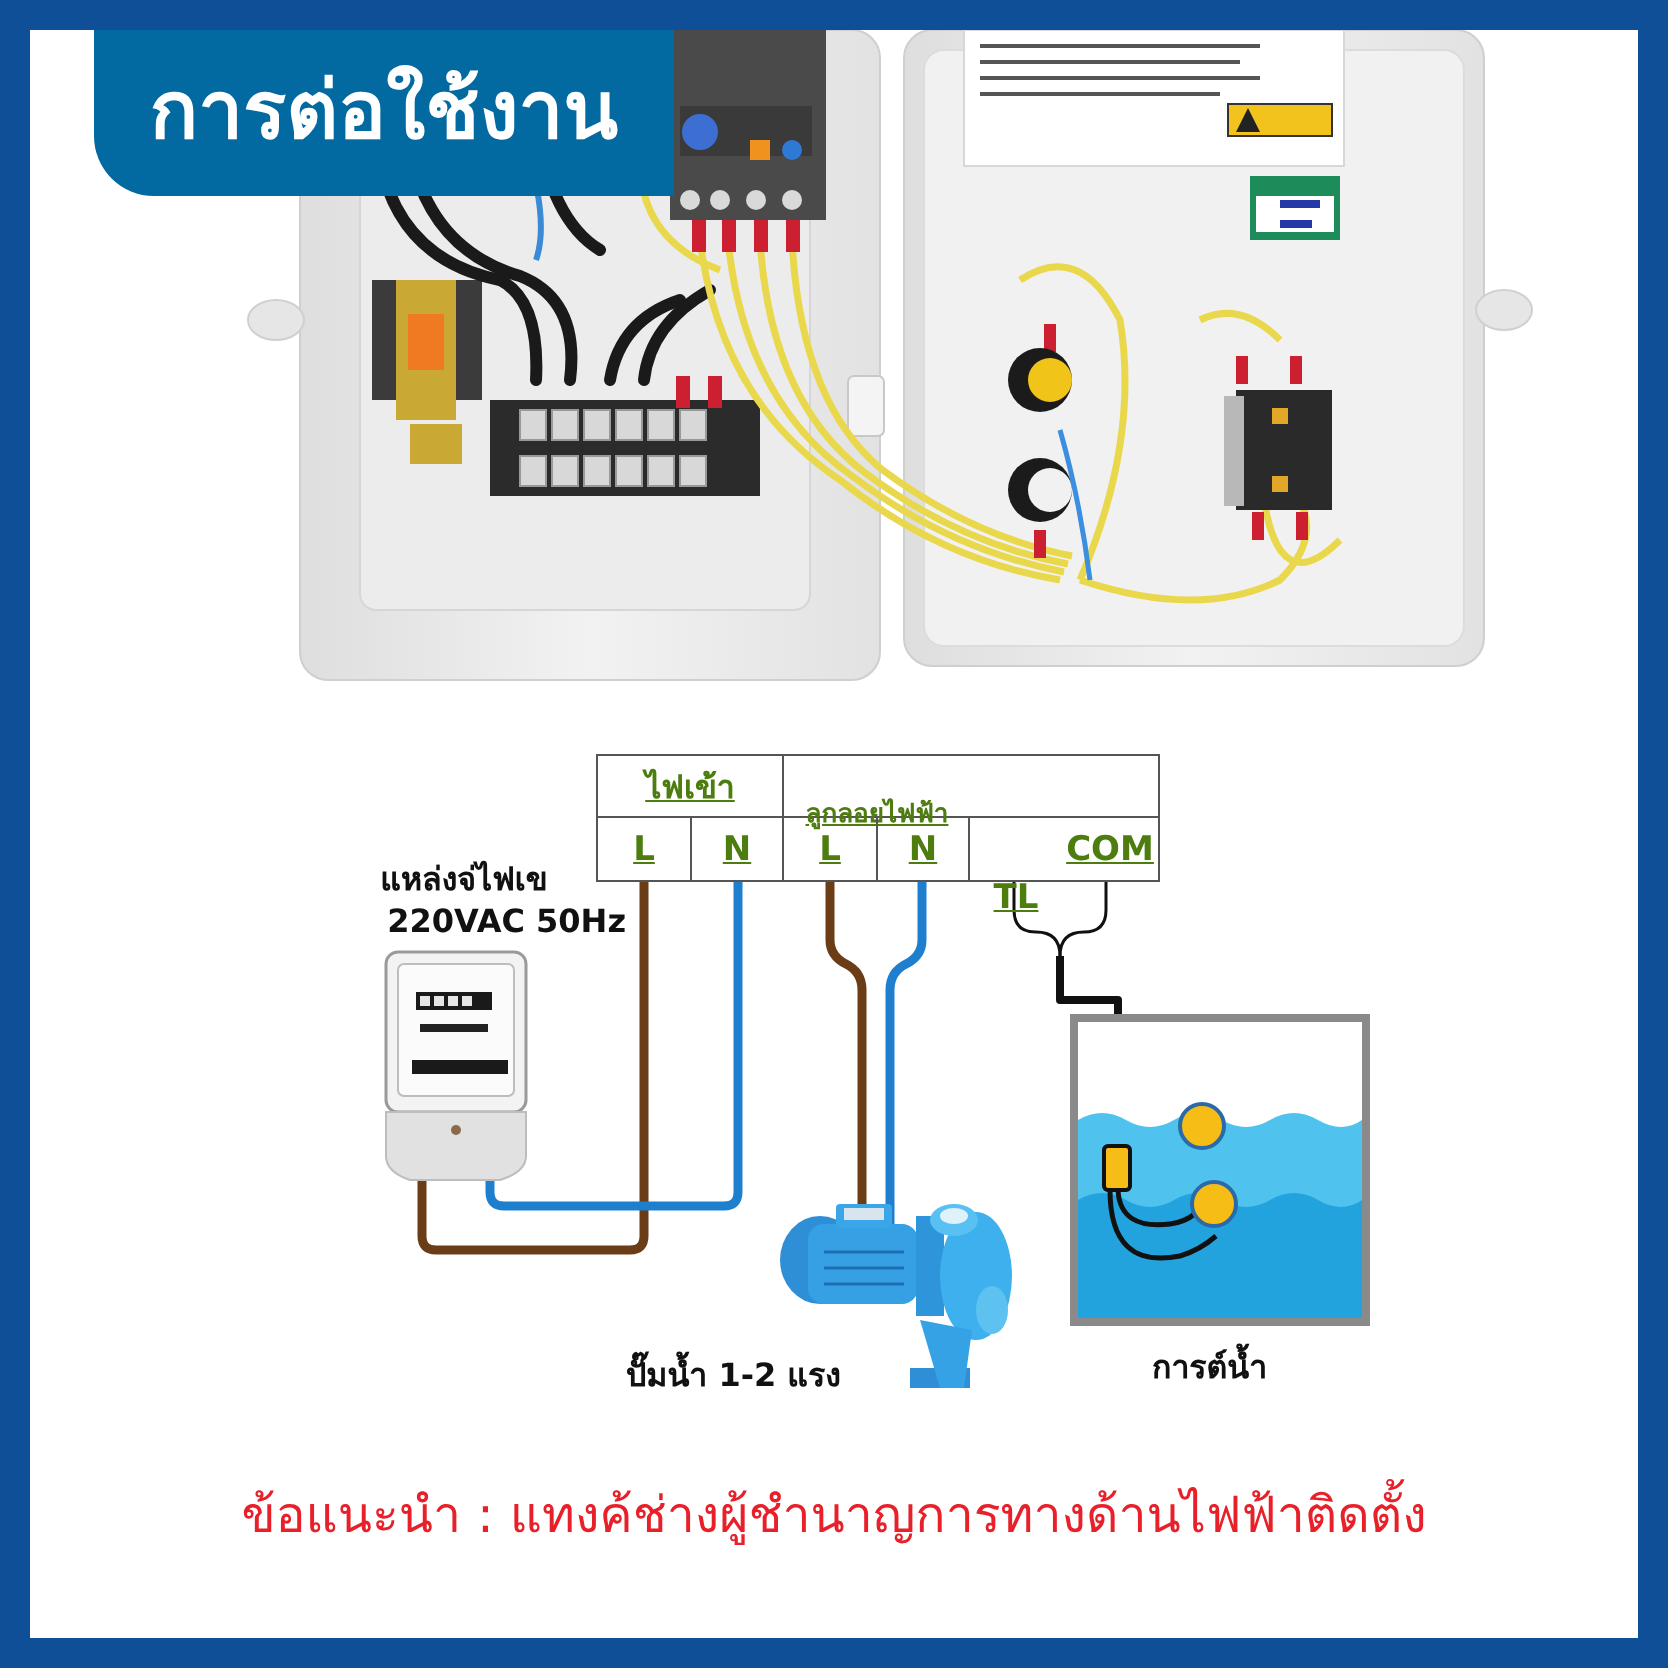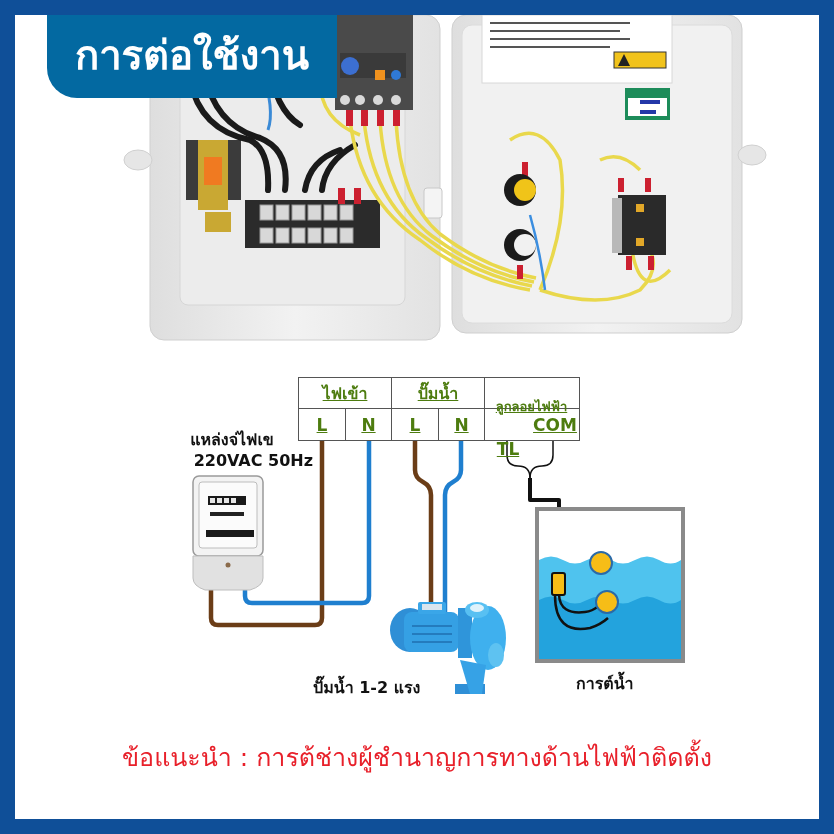--- a/index.html
+++ b/index.html
@@ -206,34 +206,33 @@
         <ellipse cx="477" cy="608" rx="7" ry="4" fill="#dff2fb"></ellipse>
         <ellipse cx="496" cy="655" rx="8" ry="12" fill="#5ec2f1"></ellipse>
         <rect x="455" y="684" width="30" height="10" fill="#2f8fd6"></rect>
         <path d="M460 660 L470 694 L482 694 L486 665 Z" fill="#36a2e6"></path>
       </g>
     </svg>
 
     <div class="tb" style="left:283px; top:362px;">
       <div class="row top">
         <div class="cell g" style="width:93px;">ไฟเข้า</div>
-        <div class="cell g" style="width:93px;">ปั๊มน้ำ</div>
         <div class="cell small" style="width:93px;margin-top:26px;">ลูกลอยไฟฟ้า</div>
       </div>
       <div class="row bot">
         <div class="cell" style="width:47px;">L</div>
         <div class="cell" style="width:46px;">N</div>
         <div class="cell" style="width:47px;">L</div>
         <div class="cell" style="width:46px;">N</div>
         <div class="cell" style="width:47px;margin-top:40px;">TL</div>
         <div class="cell" style="width:46px;">COM</div>
       </div>
     </div>
 
     <div class="lbl" style="left:156px; top:412px; font-size:16px; width:122px; text-align:center;">แหล่งจ่ไฟเข</div>
     <div class="lbl" style="left:160px; top:436px; font-size:16px; width:138px; text-align:right;">220VAC 50Hz</div>
     <div class="lbl" style="left:298px; top:660px; font-size:16px;">ปั๊มน้ำ 1-2 แรง</div>
     <div class="lbl" style="left:561px; top:656px; font-size:16px;">การต์น้ำ</div>
 
   </div>
 
-  <div class="advice">ข้อแนะนำ : การต้ช่างผู้ชำนาญการทางด้านไฟฟ้าติดตั้ง</div>
+  <div class="advice">ข้อแนะนำ : แทงค้ช่างผู้ชำนาญการทางด้านไฟฟ้าติดตั้ง</div>
 </div>
 
 </body></html>

